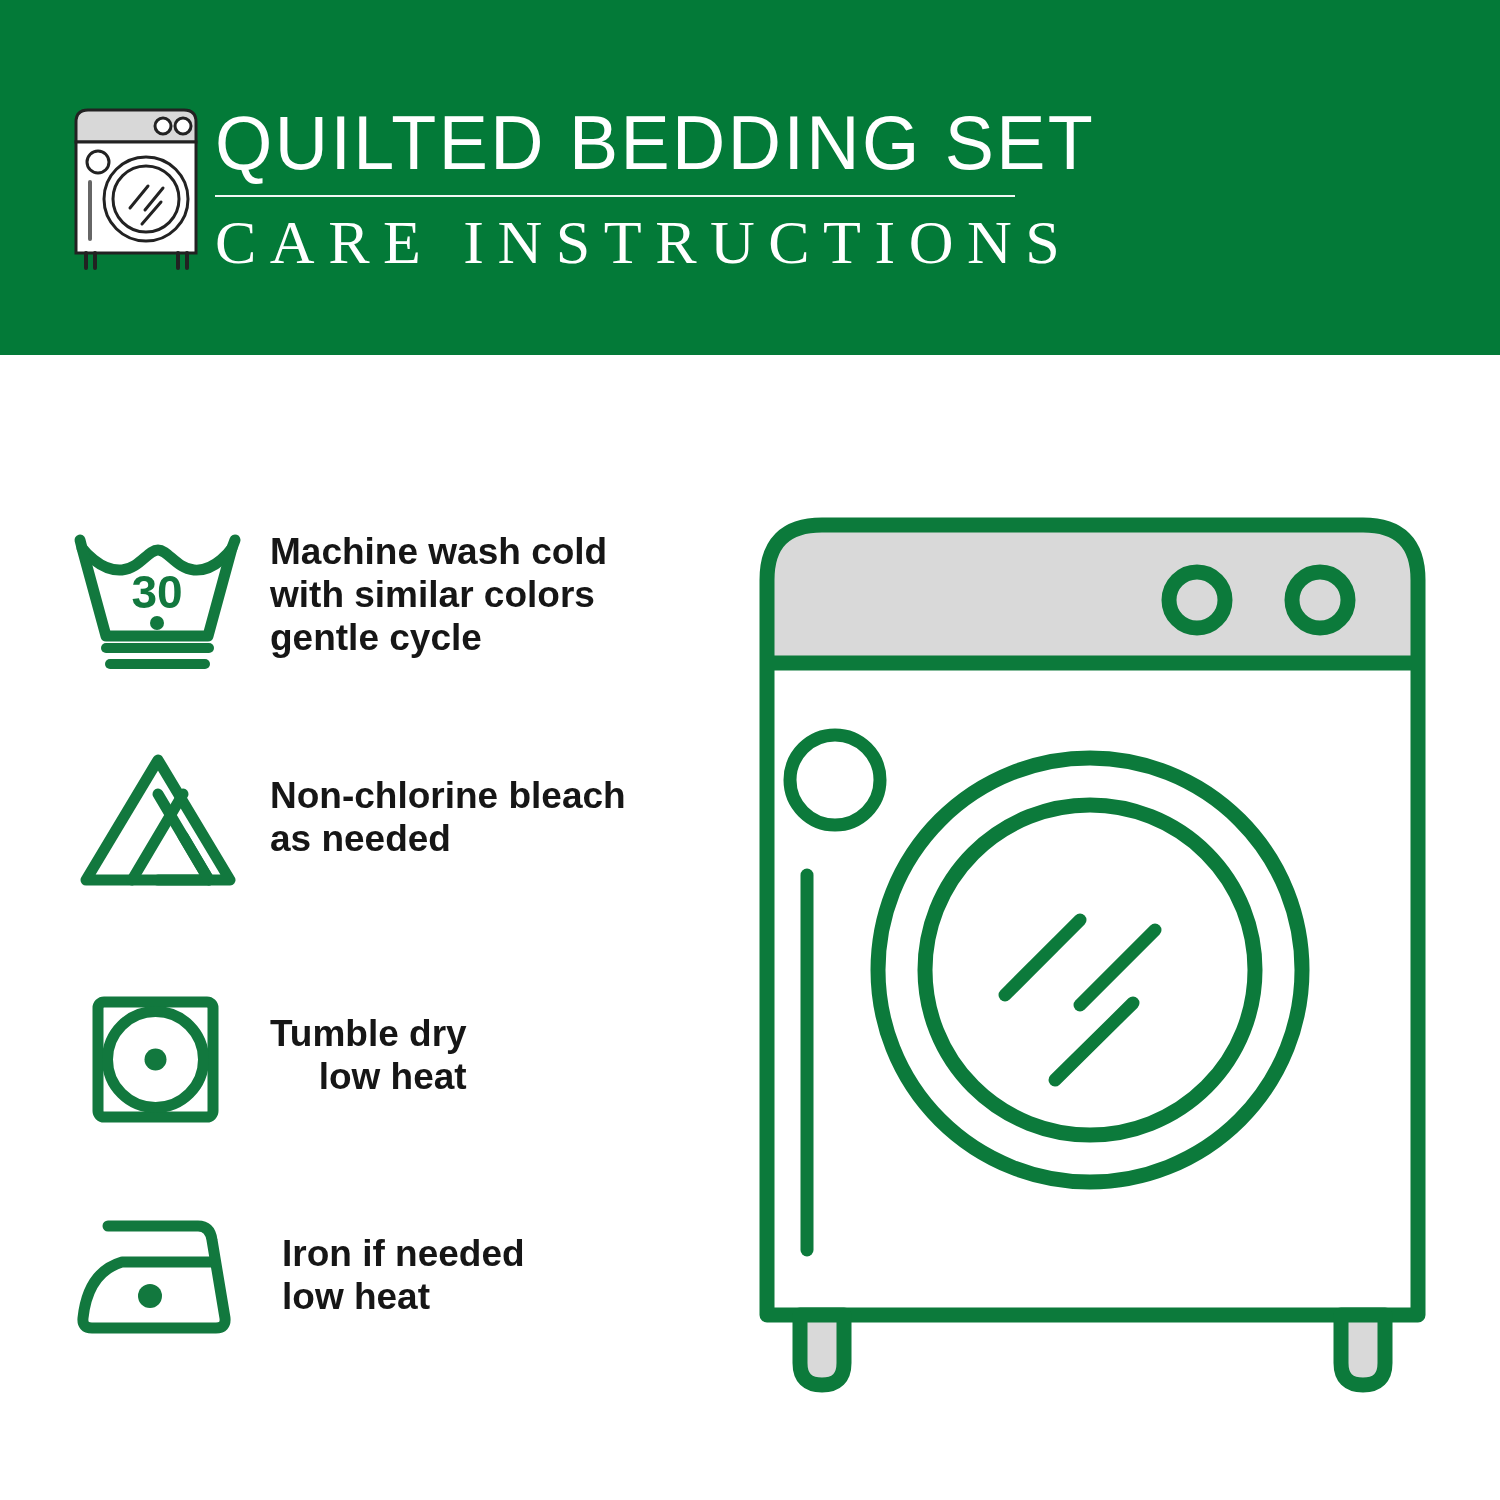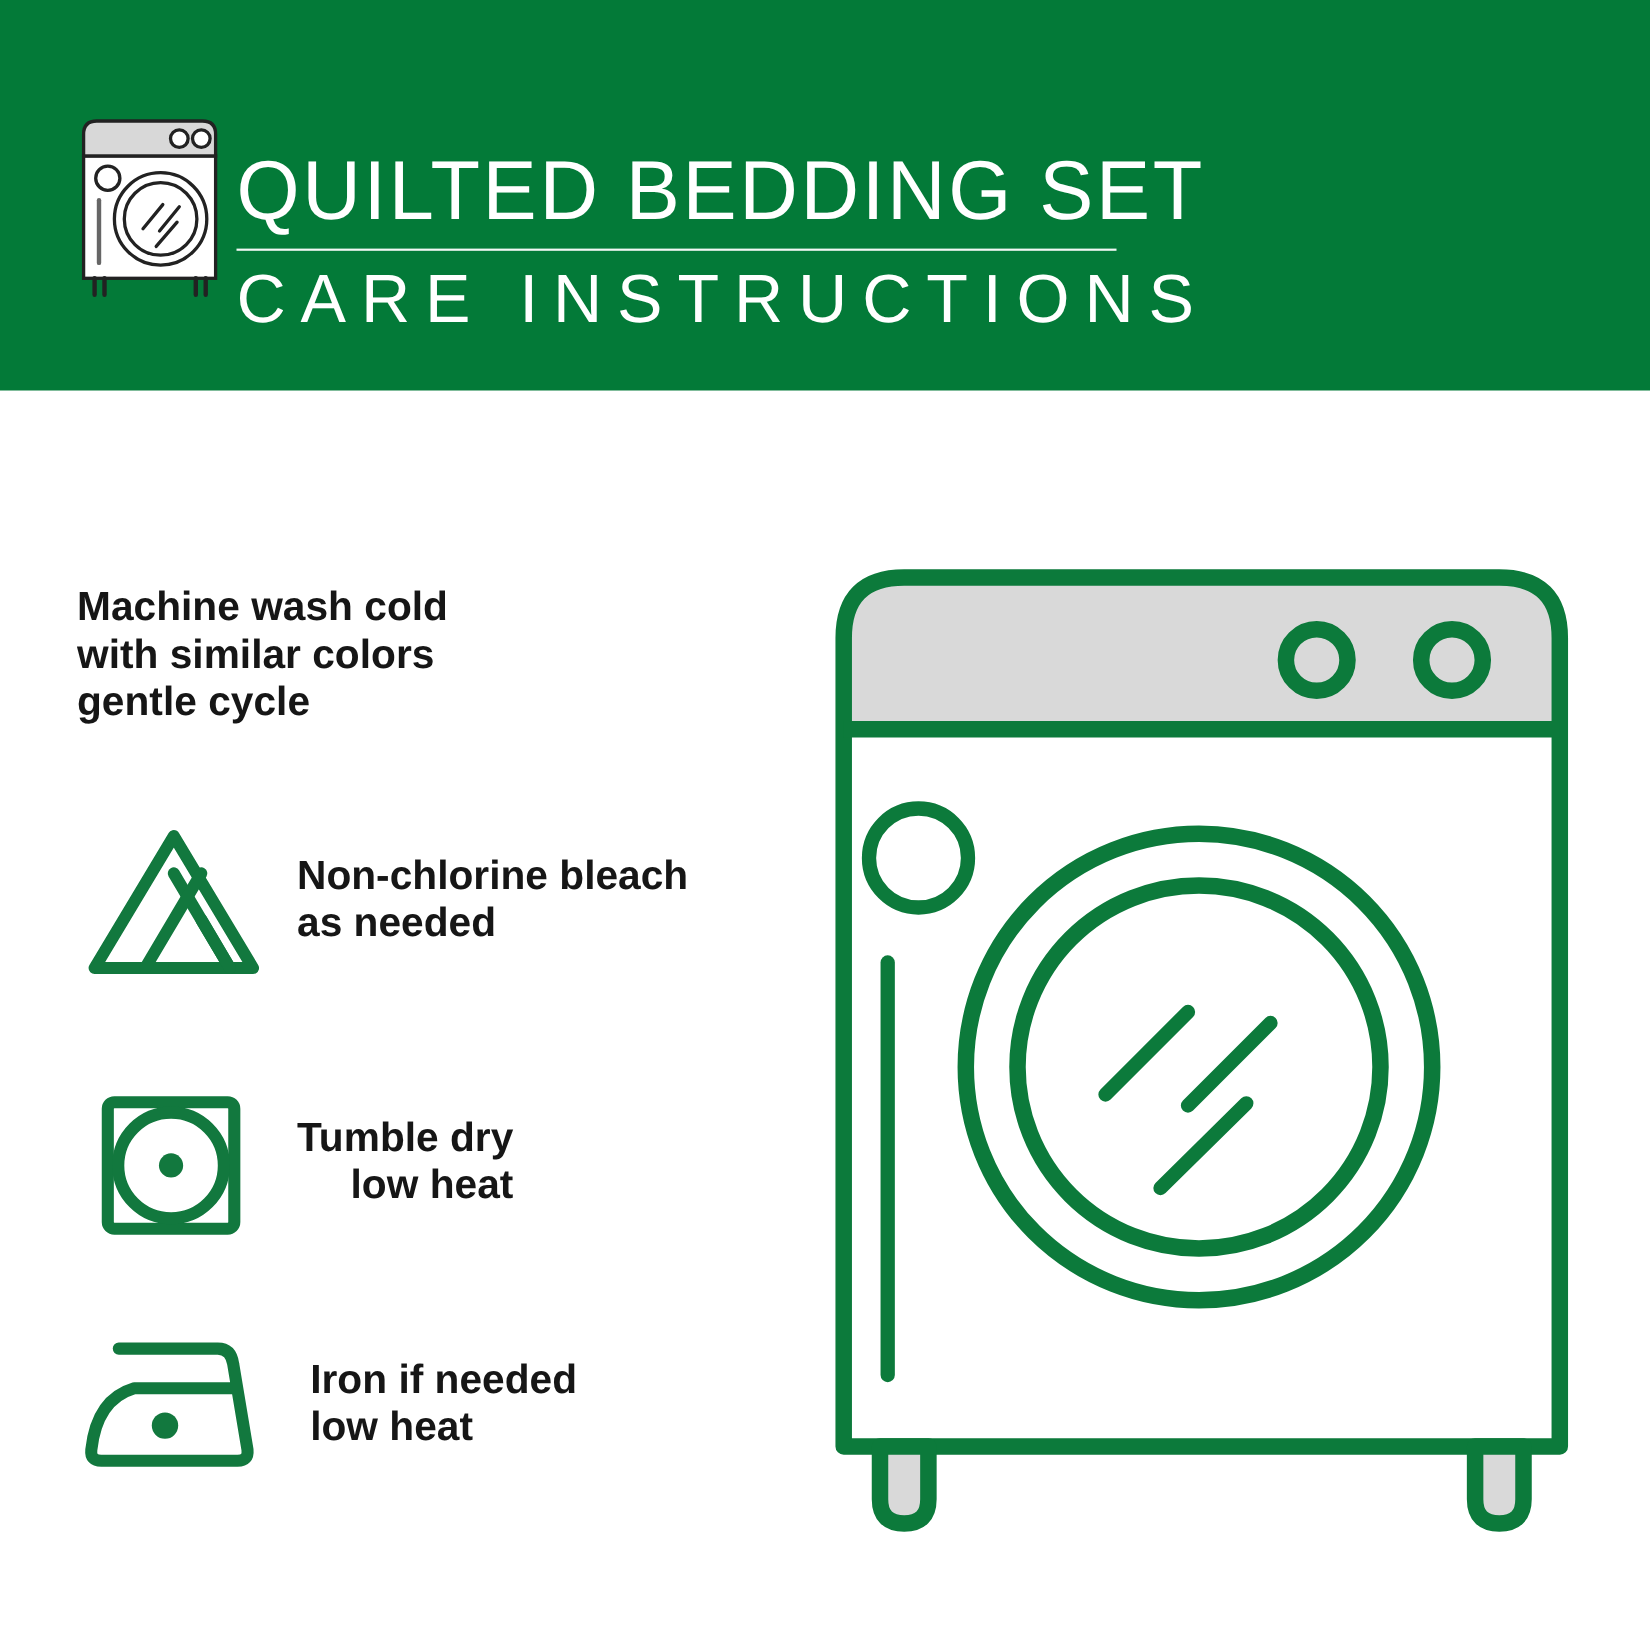--- a/index.html
+++ b/index.html
@@ -35,21 +35,20 @@
     left: 62px;
     top: 104px;
     width: 148px;
     height: 170px;
   }
   .header-text-block {
     position: absolute;
     left: 215px;
     top: 100px;
     width: 805px;
-    margin-top: 31px;
   }
   .header-title {
     font-family: "Liberation Sans Narrow", "Liberation Sans", sans-serif;
     font-size: 76px;
     font-weight: 300;
     color: #ffffff;
     letter-spacing: 2.5px;
     line-height: 86px;
     white-space: nowrap;
     transform: scaleX(0.97);
@@ -57,21 +56,21 @@
   }
   .header-divider {
     width: 800px;
     height: 2px;
     background: #ffffff;
     margin-top: 9px;
     margin-bottom: 10px;
     opacity: 0.95;
   }
   .header-subtitle {
-    font-family: Liberation Sans, sans-serif;
+    font-family: Liberation Serif, serif;
     font-size: 62px;
     font-weight: 300;
     color: #ffffff;
     letter-spacing: 13.5px;
     line-height: 70px;
     white-space: nowrap;
   }
 
   
   .instructions {
@@ -164,20 +163,37 @@
     <div class="header-text-block">
       <div class="header-title">QUILTED BEDDING SET</div>
       <div class="header-divider"></div>
       <div class="header-subtitle">CARE INSTRUCTIONS</div>
     </div>
   </div>
 
   <div class="instructions">
 
     <div class="instruction-row row-wash">
+      <div class="symbol-cell">
+        <svg width="175" height="145" viewBox="0 0 175 145" xmlns="http://www.w3.org/2000/svg">
+          <g fill="none" stroke="#12783E" stroke-width="11" stroke-linecap="round" stroke-linejoin="round">
+
+            <path d="M10 14 L12 22 C12 22 30 46 52 44 C70 42 78 24 88 24
+                     C98 24 106 42 124 44 C146 46 162 22 162 22 L165 14"></path>
+            <path d="M12 22 L36 110 L138 110 L162 22"></path>
+          </g>
+
+          <text x="87" y="82" font-family="Liberation Sans, sans-serif" font-size="46" font-weight="700" fill="#12783E" text-anchor="middle">30</text>
+
+          <circle cx="87" cy="97" r="7" fill="#12783E"></circle>
+
+          <line x1="36" y1="122" x2="139" y2="122" stroke="#12783E" stroke-width="10" stroke-linecap="round"></line>
+          <line x1="40" y1="138" x2="135" y2="138" stroke="#12783E" stroke-width="10" stroke-linecap="round"></line>
+        </svg>
+      </div>
       <div class="instruction-text">Machine wash cold
 with similar colors
 gentle cycle</div>
     </div>
 
     <div class="instruction-row row-bleach">
       <div class="symbol-cell">
         <svg width="175" height="145" viewBox="0 0 175 145" xmlns="http://www.w3.org/2000/svg">
           <g fill="none" stroke="#12783E" stroke-width="11" stroke-linejoin="round" stroke-linecap="round">
 

